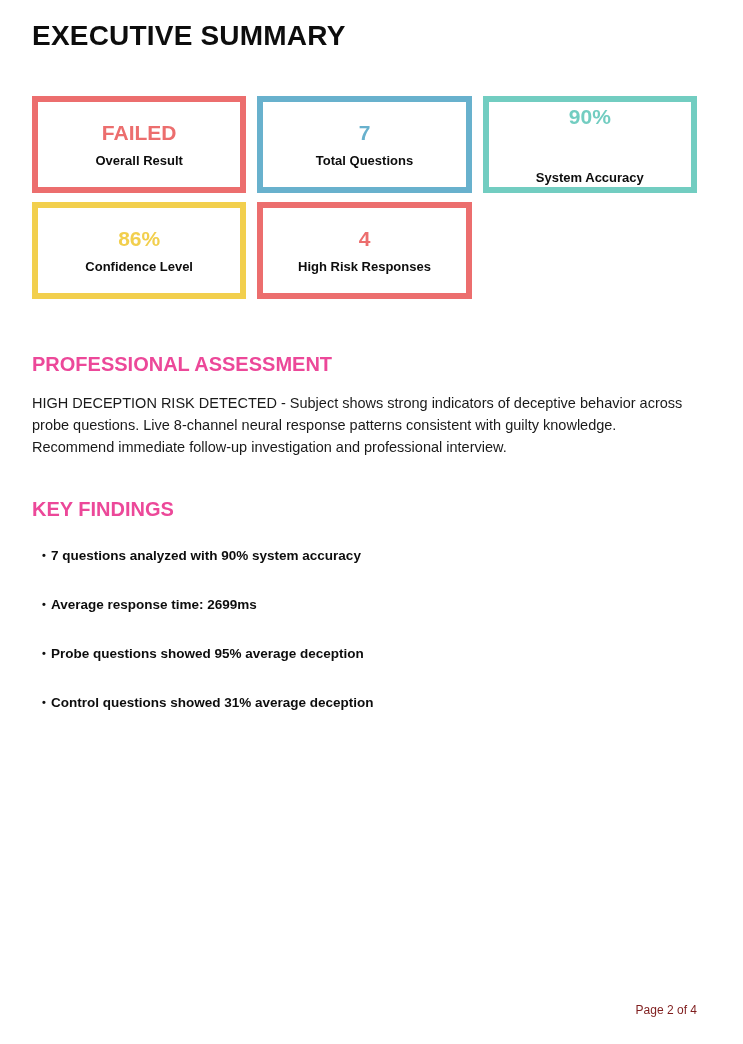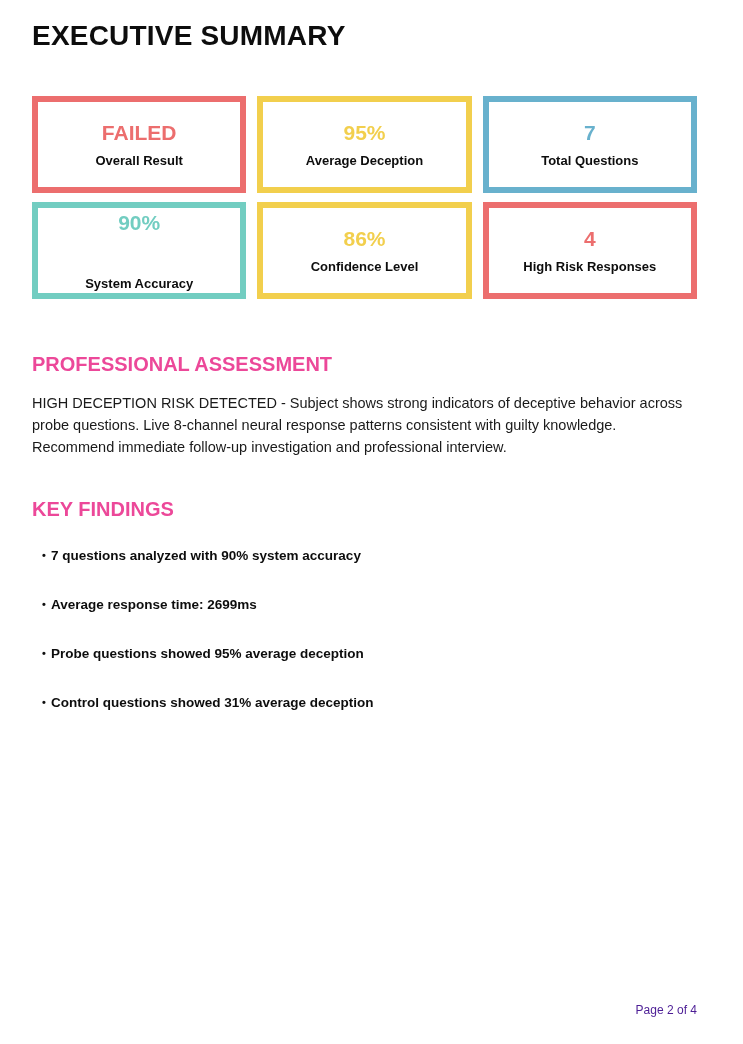--- a/index.html
+++ b/index.html
@@ -82,38 +82,34 @@
     display: inline-block;
     width: 9px;
     font-size: 11px;
     vertical-align: 1px;
   }
   .page-footer {
     position: absolute;
     top: 1003px;
     right: 46px;
     font-size: 12px;
-    color: #4c1d95;
+    color: #7f1d1d;
   }
 </style>
 </head>
 <body>
 
 <div class="content">
 
   <h1 class="page-title">EXECUTIVE SUMMARY</h1>
 
   <div class="metrics-grid">
     <div class="metric-card" style="border-color: rgb(236, 110, 110);">
       <div class="metric-value" style="color: rgb(236, 110, 110);">FAILED</div>
       <div class="metric-label">Overall Result</div>
-    </div>
-    <div class="metric-card" style="border-color: rgb(242, 207, 77);">
-      <div class="metric-value" style="color: rgb(242, 207, 77);">95%</div>
-      <div class="metric-label">Average Deception</div>
     </div>
     <div class="metric-card" style="border-color: rgb(104, 177, 205);">
       <div class="metric-value" style="color: rgb(104, 177, 205);">7</div>
       <div class="metric-label">Total Questions</div>
     </div>
     <div class="metric-card" style="border-color: rgb(114, 205, 193); gap: 44px;">
       <div class="metric-value" style="color: rgb(114, 205, 193);">90%</div>
       <div class="metric-label">System Accuracy</div>
     </div>
     <div class="metric-card" style="border-color: rgb(242, 207, 77);">

